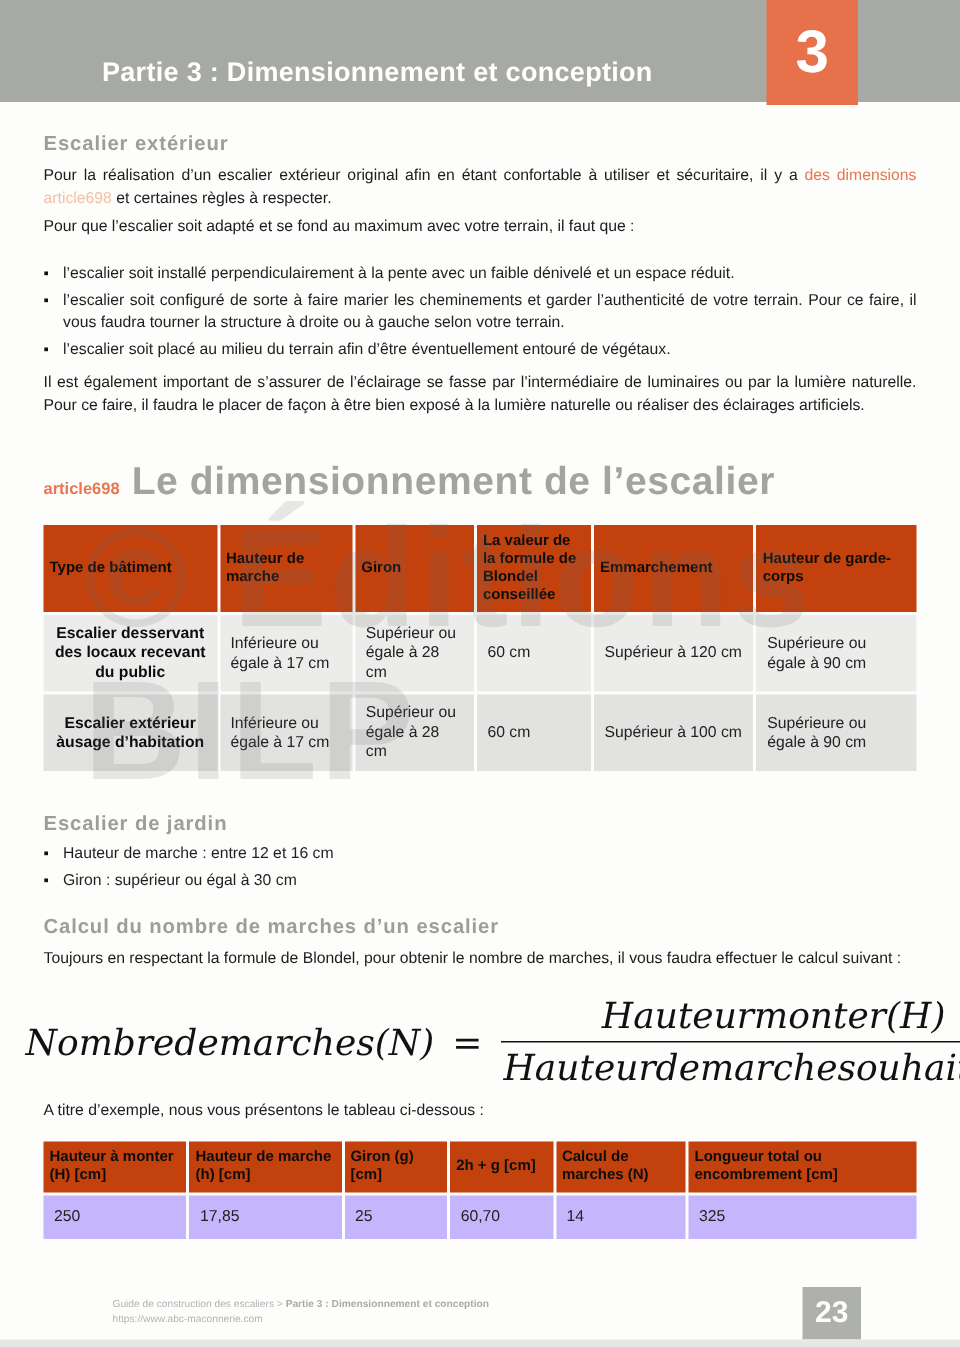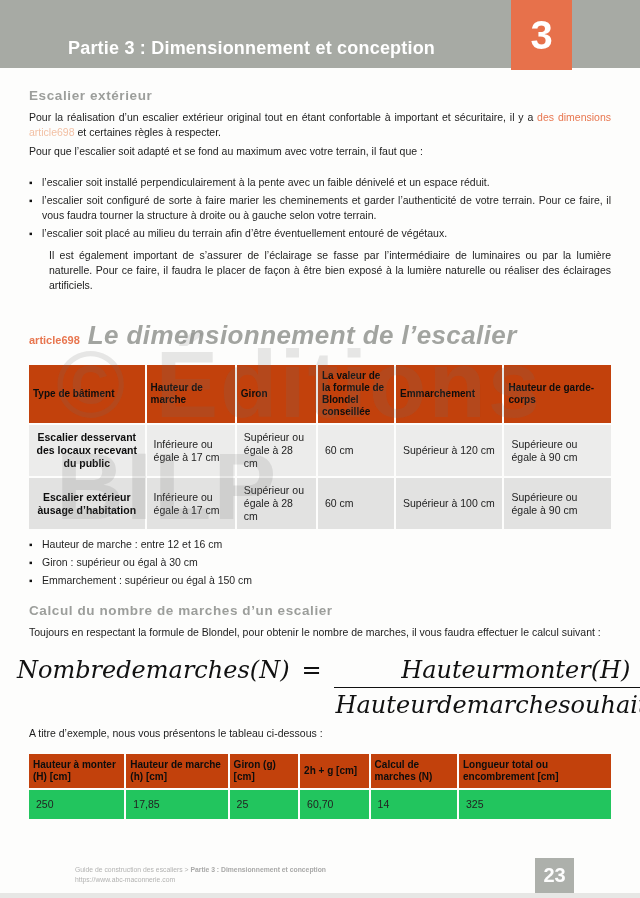--- a/index.html
+++ b/index.html
@@ -49,50 +49,50 @@
   .link-pale { color:#f2c0a4; }
   ul.squares { list-style:none; margin-top:16px; }
   ul.squares li {
     position:relative; padding-left:13px;
     font-size:10.5px; line-height:15px; margin-bottom:3px; text-align:justify;
   }
   ul.squares li::before {
     content:"▪"; position:absolute; left:0; top:0;
     font-size:10px; color:#111;
   }
-  .p-light { margin-top:13px;margin-left:20px; }
+  .p-light { margin-top:13px; }
   
   .big-heading { margin-top:27px; display:flex; align-items:baseline; gap:8px; }
   .big-heading .ref { color:#e8764f; font-weight:bold; font-size:11px; }
-  .big-heading .ttl { color:#a2a4a0; font-weight:bold; font-size:26px; letter-spacing:.4px;font-style:italic; }
+  .big-heading .ttl { color:#a2a4a0; font-weight:bold; font-size:26px; letter-spacing:.4px; }
   
   table { border-collapse:separate; border-spacing:2px; width:calc(100% + 4px); margin-left:-2px; }
   th {
     background:#c2410c; color:#0d0d0d; font-weight:bold; font-size:10px;
     text-align:left; vertical-align:middle; padding:5px 4px; line-height:12px;margin-top:24px;
   }
   td {
     font-size:10.5px; line-height:13px; padding:6px 7px; vertical-align:middle;
     color:#222;
   }
   .t-blondel { margin-top:12px; }
   .t-blondel tr.r0 td { background:#ececeb; }
   .t-blondel tr.r1 td { background:#e2e2e1; }
   .t-blondel td.c0 { text-align:center; font-weight:bold; color:#0d0d0d; }
   .t-steps { margin-top:11px; }
-  .t-steps tr.odd td  { background:#22c55e; }
+  .t-steps tr.odd td  { background:#c4b5fd; }
   .t-steps td { padding:8px 7px; }
   
   .h-garden { margin-top:25px; }
   ul.squares.garden { margin-top:6px; }
   .h-calc { margin-top:15px; }
   
   .formula {
     margin-top:16px; margin-left:-12px;
-    display:flex; align-items:flex-start; gap:12px;
+    display:flex; align-items:center; gap:12px;
     font-family:"DejaVu Serif", serif; font-style:italic; color:#111;
     font-size:24px;
   }
   .formula .frac { display:inline-flex; flex-direction:column; align-items:center; }
   .formula .frac .num { padding:0 10px 3px 10px; }
   .formula .frac .den { padding:3px 2px 0 2px; border-top:1.6px solid #111; }
   .p-example { margin-top:20px; }
   
   .footer-text {
     position:absolute; left:75px; top:865px;
@@ -122,21 +122,21 @@
     <div class="band-title">Partie 3 : Dimensionnement et conception</div>
   </div>
   <div class="chapter-box">
     <span>3</span>
   </div>
 
   <div class="content">
 
     <div class="h-small h-exterior">Escalier extérieur</div>
 
-    <p class="body"><span>Pour la réalisation d’un escalier extérieur original tout en étant confortable à important et sécuritaire, il y a </span><span class="link-orange">des dimensions</span><span class="link-pale"> article698 </span><span>et certaines règles à respecter.</span></p>
+    <p class="body"><span>Pour la réalisation d’un escalier extérieur original afin en étant confortable à utiliser et sécuritaire, il y a </span><span class="link-orange">des dimensions</span><span class="link-pale"> article698 </span><span>et certaines règles à respecter.</span></p>
 
     <p class="body tight">Pour que l’escalier soit adapté et se fond au maximum avec votre terrain, il faut que :</p>
 
     <ul class="squares">
       <li>l’escalier soit installé perpendiculairement à la pente avec un faible dénivelé et un espace réduit.</li>
       <li>l’escalier soit configuré de sorte à faire marier les cheminements et garder l’authenticité de votre terrain. Pour ce faire, il vous faudra tourner la structure à droite ou à gauche selon votre terrain.</li>
       <li>l’escalier soit placé au milieu du terrain afin d’être éventuellement entouré de végétaux.</li>
     </ul>
 
     <p class="body p-light">Il est également important de s’assurer de l’éclairage se fasse par l’intermédiaire de luminaires ou par la lumière naturelle. Pour ce faire, il faudra le placer de façon à être bien exposé à la lumière naturelle ou réaliser des éclairages artificiels.</p>
@@ -176,24 +176,24 @@
         <td class="c0">Escalier extérieur àusage d’habitation</td>
         <td>Inférieure ou égale à 17 cm</td>
         <td>Supérieur ou égale à 28 cm</td>
         <td>60 cm</td>
         <td>Supérieur à 100 cm</td>
         <td>Supérieure ou égale à 90 cm</td>
       </tr>
     </tbody>
       </table>
 
+    <div class="h-small h-garden">Escalier de jardin</div>
     <ul class="squares garden">
       <li>Hauteur de marche : entre 12 et 16 cm</li>
       <li>Giron : supérieur ou égal à 30 cm</li>
-      <li>Emmarchement : supérieur ou égal à 150 cm</li>
     </ul>
 
     <div class="h-small h-calc">Calcul du nombre de marches d’un escalier</div>
     <p class="body">Toujours en respectant la formule de Blondel, pour obtenir le nombre de marches, il vous faudra effectuer le calcul suivant :</p>
 
     <div class="formula">
       <span>Nombredemarches(N)</span>
       <span>=</span>
       <span class="frac">
         <span class="num">Hauteurmonter(H)</span>

